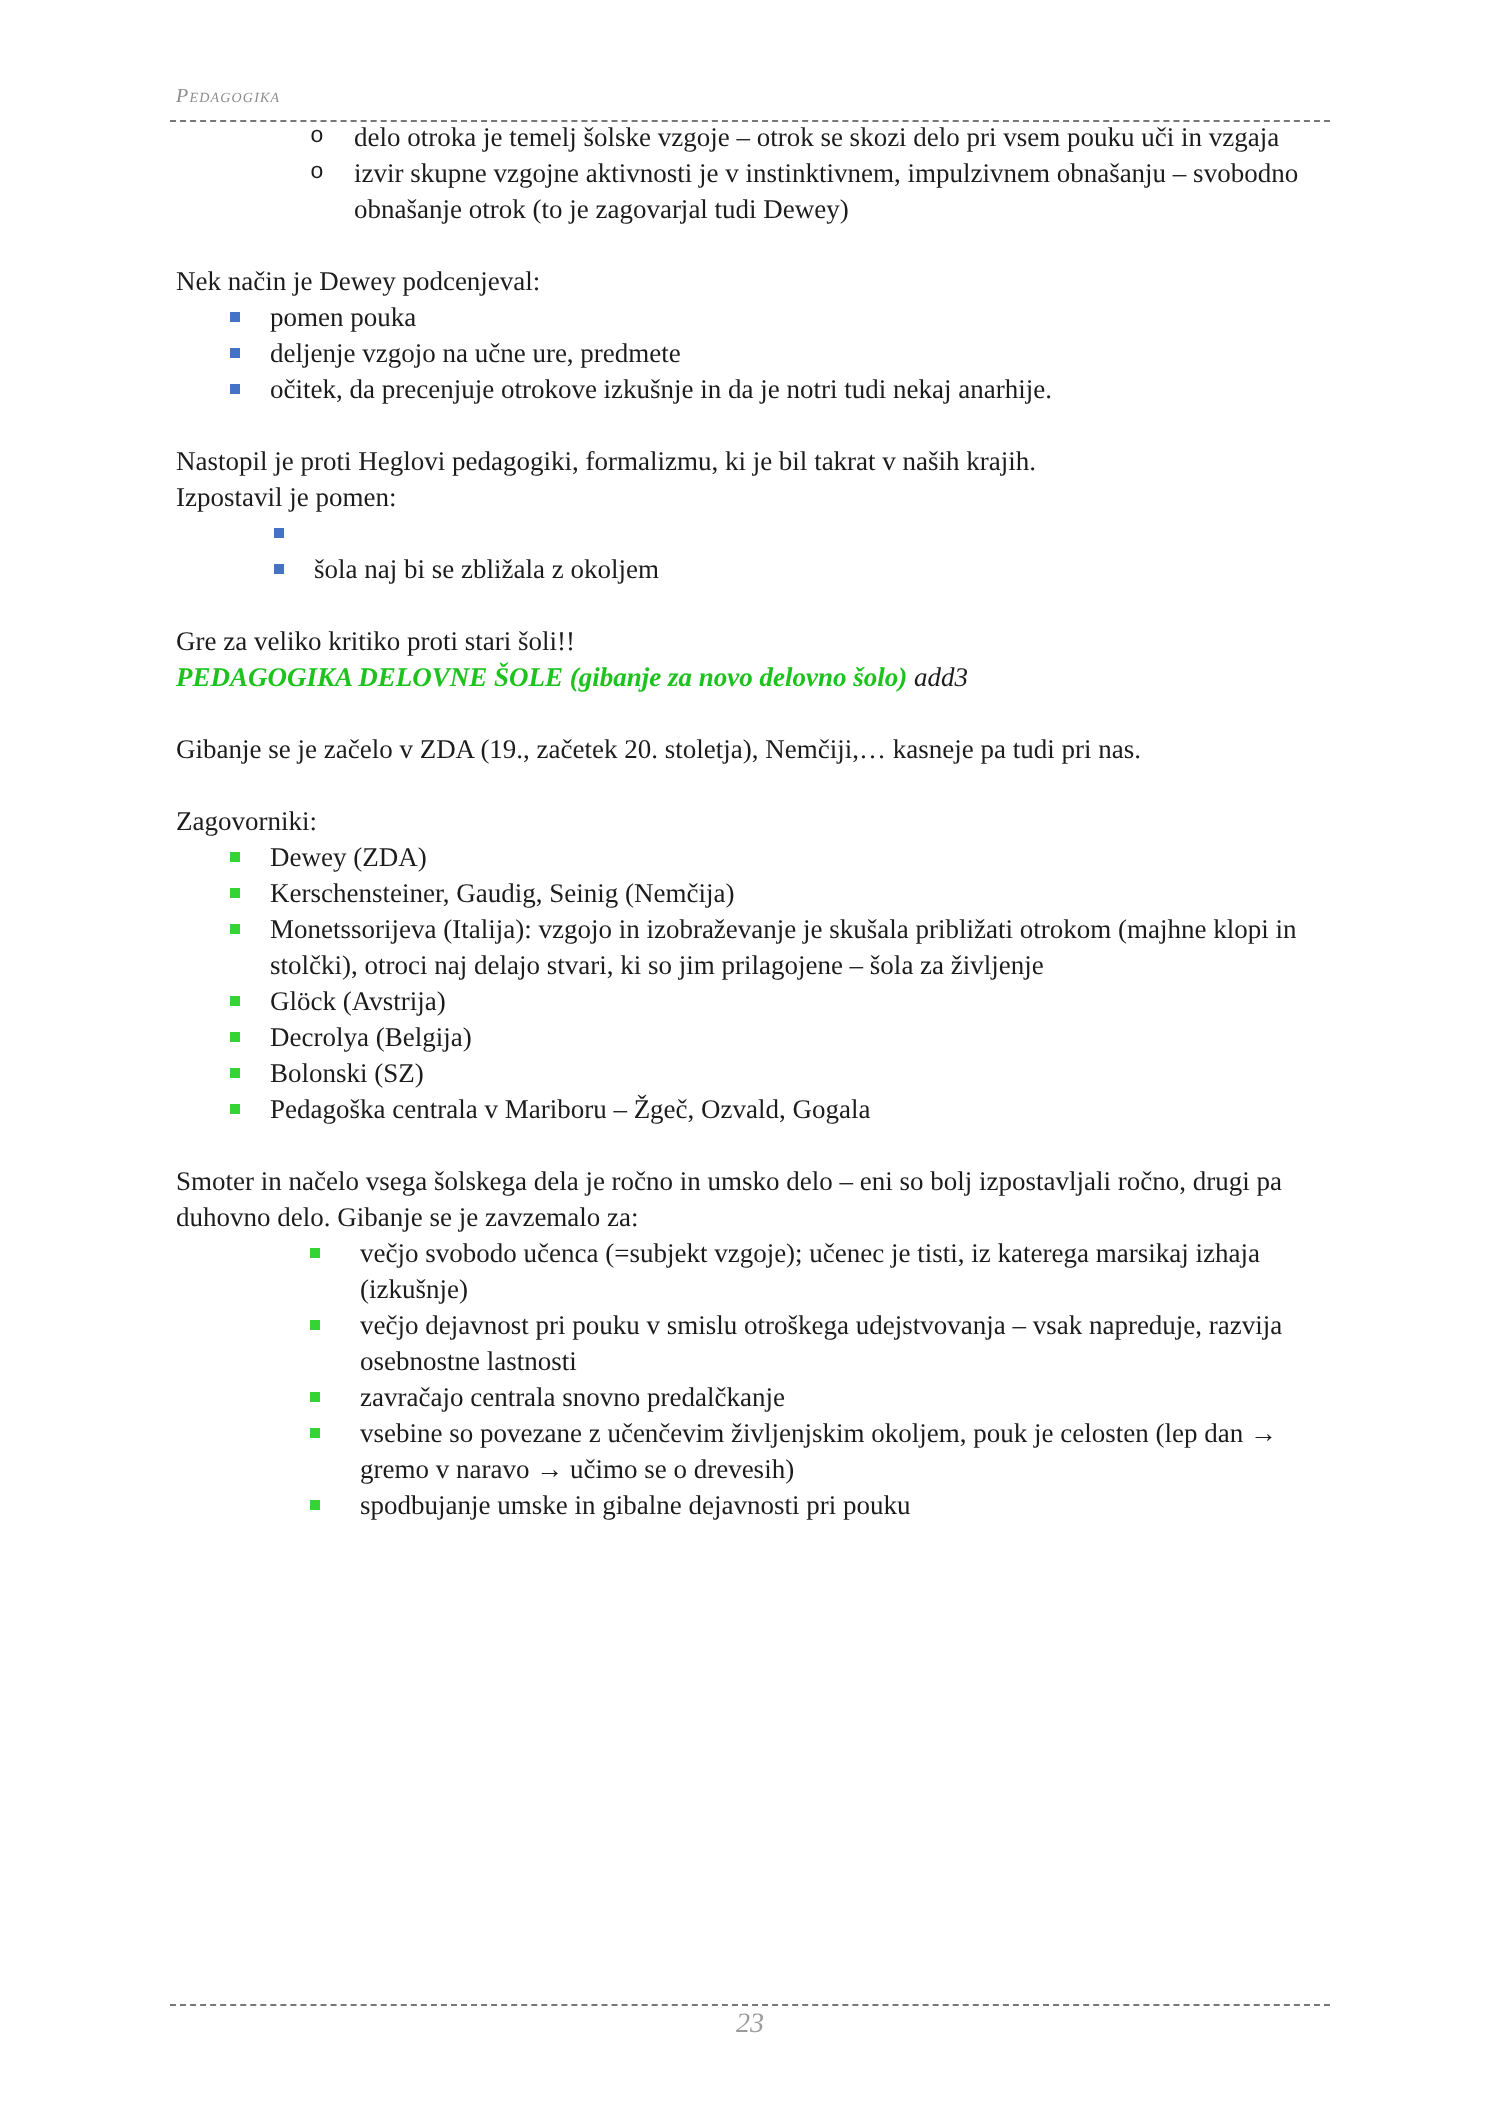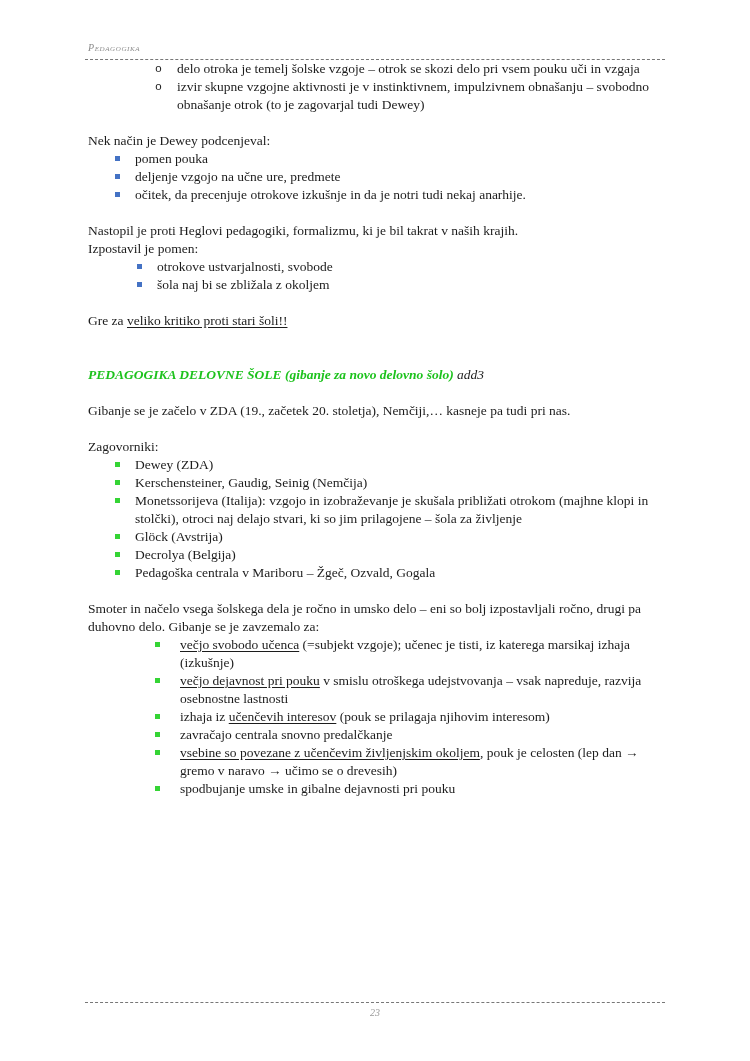--- a/index.html
+++ b/index.html
@@ -37,30 +37,30 @@
   
   .doc-footer{
     position:absolute;left:85px;top:1002px;width:580px;
     border-top:1px dashed var(--rule_gray);
     text-align:center;
   }
   .doc-footer .pagenum{
     display:inline-block;
     margin-top:1px;
     font-style:italic;
-    font-size:10px;
+    font-size:14px;
     color:#9a9a9a;
   }
   
   .content{
     position:absolute;left:88px;top:60px;width:578px;
   }
   p{margin:0;}
   .gap1{margin-top:18px;}
-  .gap2{margin-top:36px;}
+  .gap2{}
   .row{display:flex;align-items:flex-start;}
   
   .o-list .row{padding-left:67px;}
   .o-list .marker{
     flex:0 0 22px;
     font-family:"Liberation Mono", monospace;
     font-size:11.5px;
     line-height:18px;
   }
   
@@ -69,21 +69,21 @@
     content:"";position:absolute;left:0;top:6px;
     width:5px;height:5px;background:currentColor;
   }
   .lvl1 .row{padding-left:27px;}
   .lvl2 .row{padding-left:49px;}
   .lvl3 .row{padding-left:67px;}
   .lvl3 .sq{flex:0 0 25px;}
   .blue .sq{color:var(--bullet_blue);}
   .green .sq{color:var(--bullet_green);}
   .itemtext{flex:1;}
-  .u{text-decoration:underline;text-underline-offset:2px;margin-top:28px;}
+  .u{text-underline-offset:2px;margin-top:28px;}
   
   .section-heading{
     font-weight:bold;font-style:italic;
     color:var(--heading_green);
     font-size:13.5px;
   }
   .section-heading .suffix{
     color:#1c1c1c;font-weight:normal;
   }
 </style>
@@ -123,21 +123,20 @@
         <span class="sq"></span>
         <span class="itemtext">očitek, da precenjuje otrokove izkušnje in da je notri tudi nekaj anarhije.</span>
       </div>
     </div>
 
     <p class="gap1">Nastopil je proti Heglovi pedagogiki, formalizmu, ki je bil takrat v naših krajih.</p>
     <p>Izpostavil je pomen:</p>
     <div class="lvl2 blue">
       <div class="row">
         <span class="sq"></span>
-        <span class="itemtext">otrokove ustvarjalnosti, svobode</span>
       </div>
       <div class="row">
         <span class="sq"></span>
         <span class="itemtext">šola naj bi se zbližala z okoljem</span>
       </div>
     </div>
 
     <p class="gap1"><span>Gre za </span><span class="u">veliko kritiko proti stari šoli!!</span></p>
 
     <h2 class="section-heading gap2"><span>PEDAGOGIKA DELOVNE ŠOLE (gibanje za novo delovno šolo)</span><span class="suffix" style="font-style:italic;"> add3</span></h2>
@@ -161,37 +160,37 @@
       <div class="row">
         <span class="sq"></span>
         <span class="itemtext">Glöck (Avstrija)</span>
       </div>
       <div class="row">
         <span class="sq"></span>
         <span class="itemtext">Decrolya (Belgija)</span>
       </div>
       <div class="row">
         <span class="sq"></span>
+        <span class="itemtext">Bolonski (SZ)</span>
+      </div>
+      <div class="row">
+        <span class="sq"></span>
         <span class="itemtext">Pedagoška centrala v Mariboru – Žgeč, Ozvald, Gogala</span>
       </div>
     </div>
 
     <p class="gap1">Smoter in načelo vsega šolskega dela je ročno in umsko delo – eni so bolj izpostavljali ročno, drugi pa duhovno delo. Gibanje se je zavzemalo za:</p>
     <div class="lvl3 green">
       <div class="row">
         <span class="sq"></span>
         <span class="itemtext"><span></span><span class="u">večjo svobodo učenca</span><span> (=subjekt vzgoje); učenec je tisti, iz katerega marsikaj izhaja (izkušnje)</span></span>
       </div>
       <div class="row">
         <span class="sq"></span>
         <span class="itemtext"><span></span><span class="u">večjo dejavnost pri pouku</span><span> v smislu otroškega udejstvovanja – vsak napreduje, razvija osebnostne lastnosti</span></span>
-      </div>
-      <div class="row">
-        <span class="sq"></span>
-        <span class="itemtext"><span>izhaja iz </span><span class="u">učenčevih interesov</span><span> (pouk se prilagaja njihovim interesom)</span></span>
       </div>
       <div class="row">
         <span class="sq"></span>
         <span class="itemtext"><span>zavračajo centrala snovno predalčkanje</span><span class="u"></span><span></span></span>
       </div>
       <div class="row">
         <span class="sq"></span>
         <span class="itemtext"><span></span><span class="u">vsebine so povezane z učenčevim življenjskim okoljem</span><span>, pouk je celosten (lep dan → gremo v naravo → učimo se o drevesih)</span></span>
       </div>
       <div class="row">

